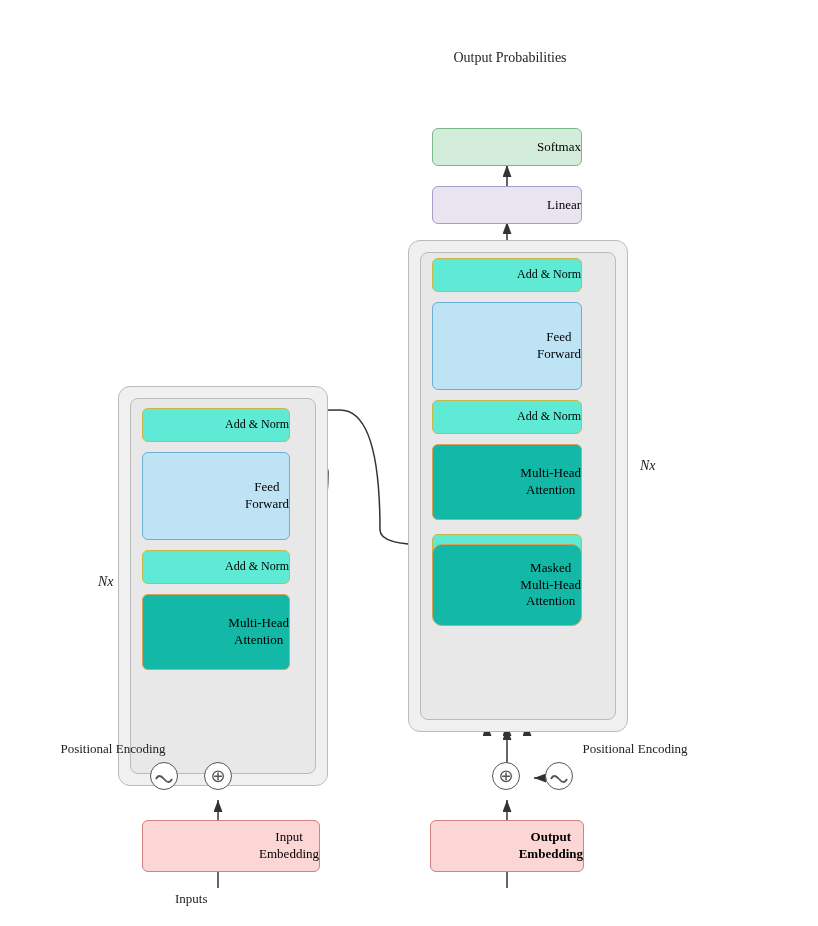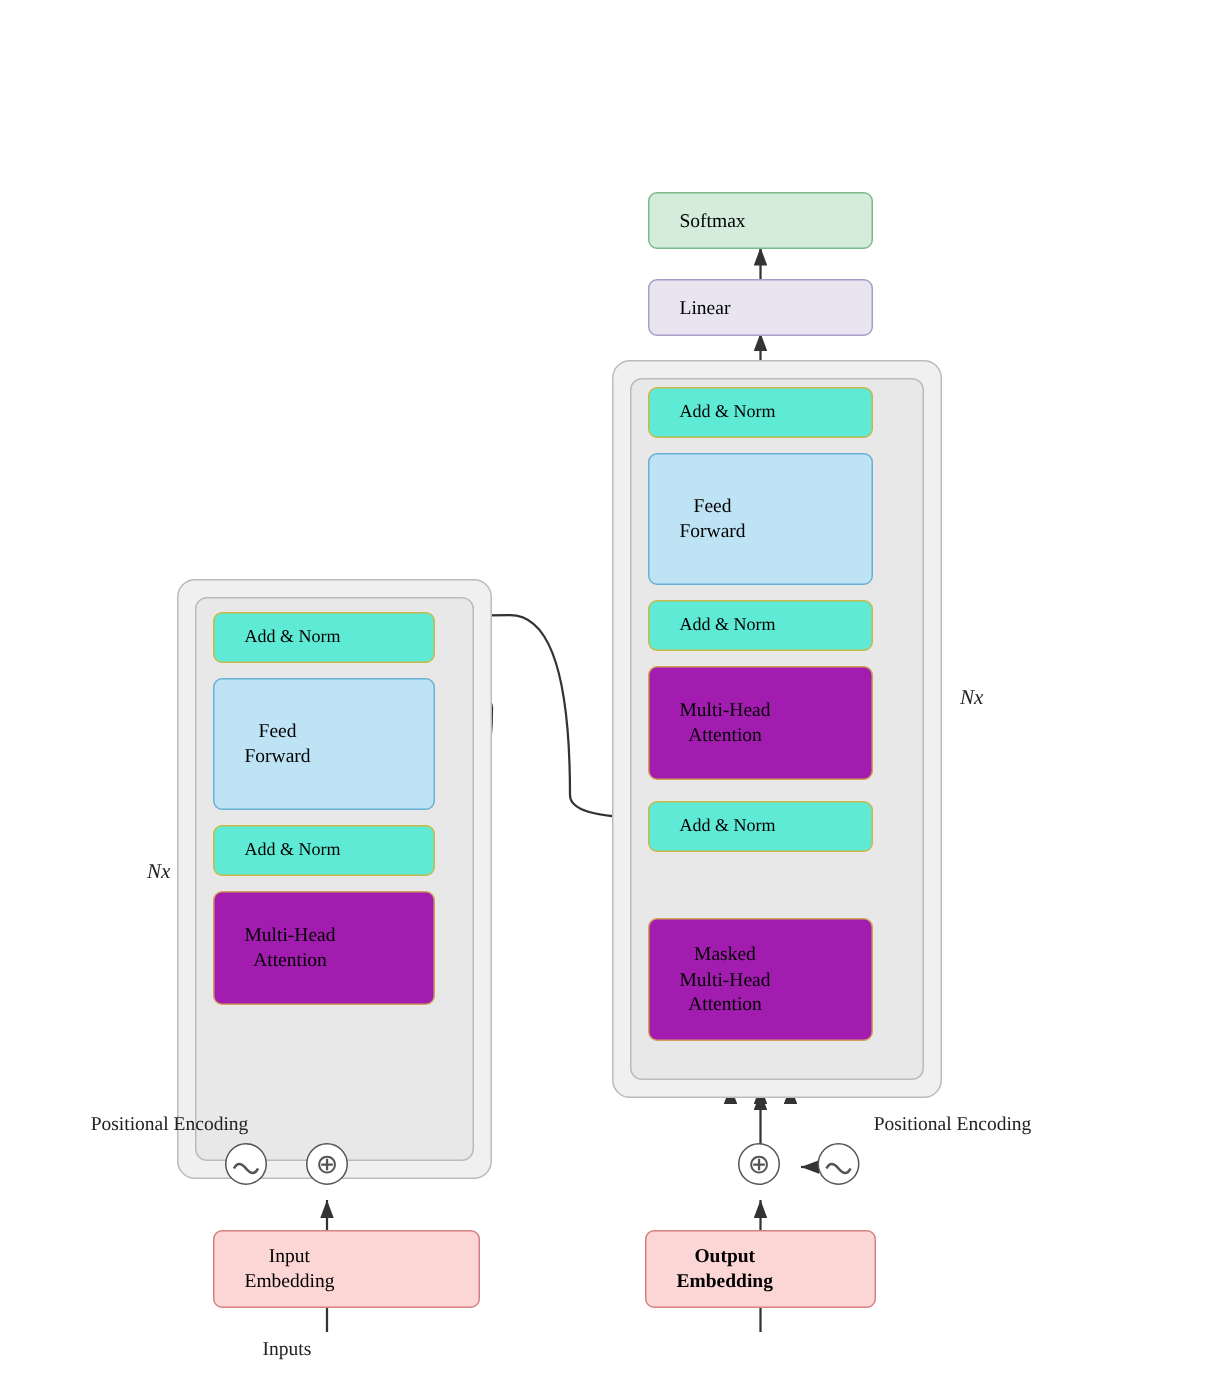--- a/index.html
+++ b/index.html
@@ -16,32 +16,32 @@
       top: 0; left: 0;
       width: 818px;
       height: 926px;
     }
     
     .box {
       position: absolute;
       border-radius: 6px;
       display: flex;
       align-items: center;
-      justify-content: flex-start;
+      justify-content: flex-end;
       text-align: center;
       font-size: 13px;
       line-height: 1.3;
       border: 1.5px solid #999;
       padding-left: 20px;
     }
     .box-green { background: #d4edda; border-color: #7cb98a; }
     .box-lavender { background: #e8e4f0; border-color: #a89cc8; }
     .box-yellow { background: #5eead4; border-color: #c8b84a; }
     .box-blue { background: #bde3f5; border-color: #6ab0d4; }
-    .box-orange { background: #a21caf; border-color: #d4a05a; }
+    .box-orange { background: #14b8a6; border-color: #d4a05a; }
     .box-pink { background: #fcd5d5; border-color: #d48080; }
     
     .container {
       position: absolute;
       border-radius: 12px;
       border: 1.5px solid #bbb;
       background: #f0f0f0;
     }
     .container-inner {
       position: absolute;
@@ -156,20 +156,22 @@
 
     <line class="arrow-line" x1="507" y1="400" x2="507" y2="384" marker-end="url(#arrowhead)"></line>
 
     <path class="arrow-line" d="M 585 428 Q 620 428 620 360 Q 620 346 585 346" marker-end="url(#arrowhead)"></path>
 
     <line class="arrow-line" x1="507" y1="346" x2="507" y2="222" marker-end="url(#arrowhead)"></line>
 
     <line class="arrow-line" x1="507" y1="186" x2="507" y2="165" marker-end="url(#arrowhead)"></line>
   </svg>
 
+  <div class="label" style="top:48px; left:430px; width:160px; text-align:center; font-size:14px;">Output
+Probabilities</div>
 
   <div class="box box-green" style="top:128px; left:432px; width:150px; height:38px; font-size:13px;">
     <span>Softmax</span>
   </div>
 
   <div class="box box-lavender" style="top:186px; left:432px; width:150px; height:38px; font-size:13px;font-family:Liberation Serif, serif;">
     <span>Linear</span>
   </div>
 
   <div class="container" style="top:240px; left:408px; width:220px; height:492px;">
@@ -195,21 +197,21 @@
 
   <div class="box box-orange" style="top:444px; left:432px; width:150px; height:76px; font-size:13px;">
     <span style="white-space:pre-line; text-align:center;">Multi-Head
 Attention</span>
   </div>
 
   <div class="box box-yellow" style="top:534px; left:432px; width:150px; height:34px; font-size:12px;">
     <span>Add &amp; Norm</span>
   </div>
 
-  <div class="box box-orange" style="top:612px; left:432px; width:150px; height:82px; font-size:13px;">
+  <div class="box box-orange" style="top:544px; left:432px; width:150px; height:82px; font-size:13px;border-radius:10px;">
     <span style="white-space:pre-line; text-align:center;">Masked
 Multi-Head
 Attention</span>
   </div>
 
   <div class="container" style="top:386px; left:118px; width:210px; height:400px;">
   </div>
 
   <div class="label" style="top:572px; left:98px; font-size:14px; font-style:italic;">Nx</div>
 

